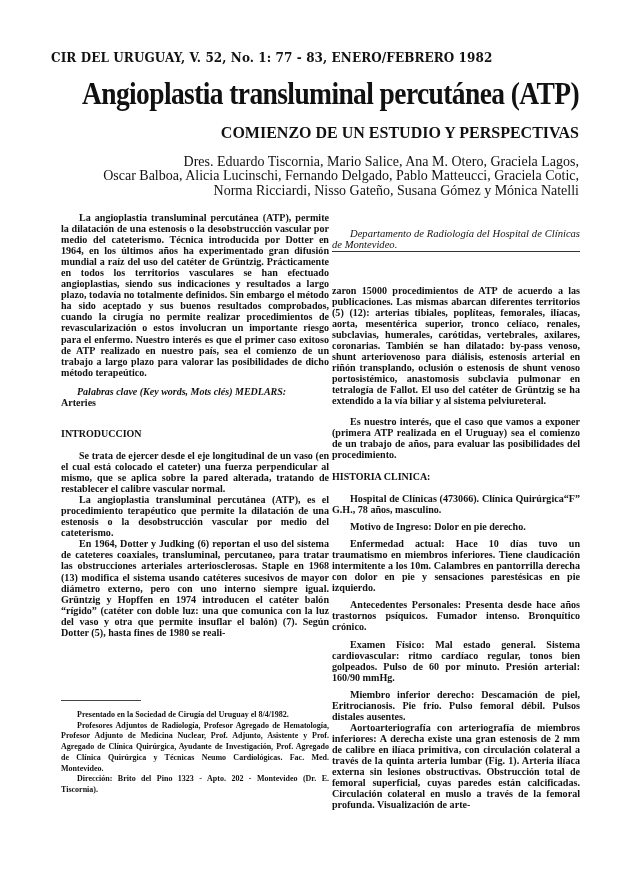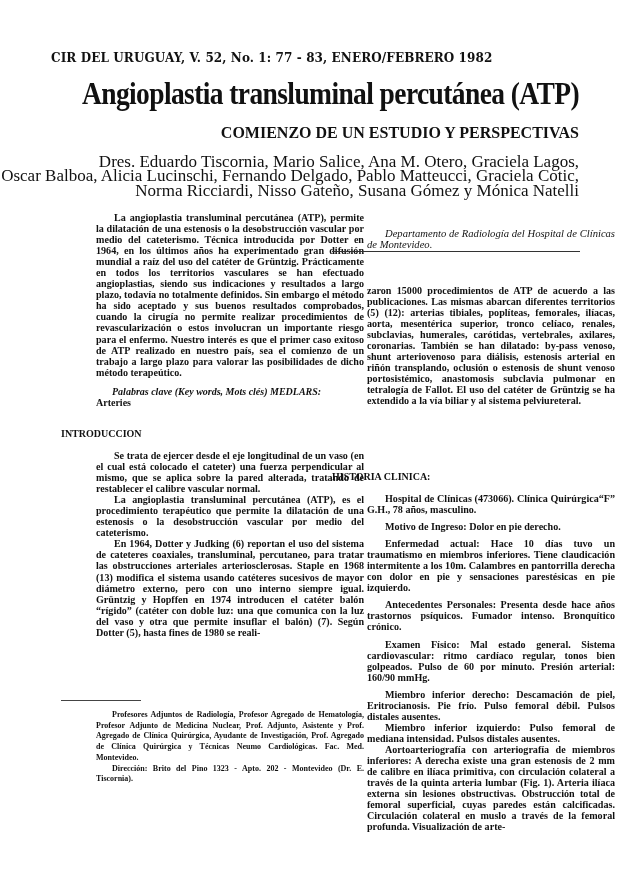--- a/index.html
+++ b/index.html
@@ -1,21 +1,21 @@
 <!DOCTYPE html>
 <html><head>
 <meta charset="utf-8">
 <style>
   html,body{margin:0;padding:0;background:#fff;}
   body{width:634px;height:888px;position:relative;overflow:hidden;font-family:"DejaVu Serif","Liberation Serif",serif;color:#111;}
   .journal{position:absolute;left:51px;top:51px;font-size:12px;font-weight:bold;letter-spacing:0.1px;white-space:nowrap;}
   .title{position:absolute;right:55px;top:76px;font-family:"Liberation Serif",serif;font-weight:bold;font-size:27.5px;letter-spacing:-0.6px;transform:scaleY(1.12);transform-origin:right top;white-space:nowrap;}
   .subtitle{position:absolute;right:55px;top:124px;font-family:"Liberation Serif",serif;font-weight:bold;font-size:16px;white-space:nowrap;}
-  .authors{position:absolute;right:55px;top:155px;font-family:"Liberation Serif",serif;font-size:17px;line-height:14.3px;text-align:right;white-space:nowrap;}
-  .col{position:absolute;font-family:"Liberation Serif",serif;font-weight:bold;font-size:10.1px;line-height:11.05px;text-align:justify;margin-left:35px;}
+  .authors{position:absolute;right:55px;top:155px;font-family:"Liberation Serif",serif;font-size:14px;line-height:14.3px;text-align:right;white-space:nowrap;}
+  .col{position:absolute;font-family:"Liberation Serif",serif;font-weight:bold;font-size:10.1px;line-height:11.05px;text-align:justify;}
   .left{left:61px;width:268px;}
   .right{left:332px;width:248px;}
   p{margin:0;}
   .ind{text-indent:18px;}
   .abstract{top:212px;}
   .kw{top:387px;font-size:10px;line-height:10.5px;}
   .kw .it{font-style:italic;}
   .kw-p{text-indent:16px;}
   .h{font-family:"Liberation Serif",serif;font-weight:bold;font-size:10px;}
   .intro-h{position:absolute;left:61px;top:428px;}
@@ -56,36 +56,37 @@
 
 <div class="h intro-h">INTRODUCCION</div>
 <div class="col left intro">
   <p class="ind">Se trata de ejercer desde el eje longitudinal de un vaso (en el cual está colocado el cateter) una fuerza perpendicular al mismo, que se aplica sobre la pared alterada, tratando de restablecer el calibre vascular normal.</p>
   <p class="ind">La angioplastia transluminal percutánea (ATP), es el procedimiento terapéutico que permite la dilatación de una estenosis o la desobstrucción vascular por medio del cateterismo.</p>
   <p class="ind">En 1964, Dotter y Judking (6) reportan el uso del sistema de cateteres coaxiales, transluminal, percutaneo, para tratar las obstrucciones arteriales arteriosclerosas. Staple en 1968 (13) modifica el sistema usando catéteres sucesivos de mayor diámetro externo, pero con uno interno siempre igual. Grüntzig y Hopffen en 1974 introducen el catéter balón “rígido” (catéter con doble luz: una que comunica con la luz del vaso y otra que permite insuflar el balón) (7). Según Dotter (5), hasta fines de 1980 se reali-</p>
 </div>
 
 <div class="fn-rule"></div>
 <div class="col left fn">
+  <p>Presentado en la Sociedad de Cirugía del Uruguay el 8/4/1982.</p>
   <p>Profesores Adjuntos de Radiología, Profesor Agregado de Hematología, Profesor Adjunto de Medicina Nuclear, Prof. Adjunto, Asistente y Prof. Agregado de Clínica Quirúrgica, Ayudante de Investigación, Prof. Agregado de Clínica Quirúrgica y Técnicas Neumo Cardiológicas. Fac. Med. Montevideo.</p>
   <p>Dirección: Brito del Pino 1323 - Apto. 202 - Montevideo (Dr. E. Tiscornia).</p>
 </div>
 
 <div class="col right dept">
   <p class="ind">Departamento de Radiología del Hospital de Clínicas de Montevideo.</p>
 </div>
 <div class="dept-rule"></div>
 
 <div class="col right cont">
   <p>zaron 15000 procedimientos de ATP de acuerdo a las publicaciones. Las mismas abarcan diferentes territorios (5) (12): arterias tibiales, poplíteas, femorales, ilíacas, aorta, mesentérica superior, tronco celíaco, renales, subclavias, humerales, carótidas, vertebrales, axilares, coronarias. También se han dilatado: by-pass venoso, shunt arteriovenoso para diálisis, estenosis arterial en riñón transplando, oclusión o estenosis de shunt venoso portosistémico, anastomosis subclavia pulmonar en tetralogía de Fallot. El uso del catéter de Grüntzig se ha extendido a la vía biliar y al sistema pelviureteral.</p>
+  <p class="ind gap">Es nuestro interés, que el caso que vamos a exponer (primera ATP realizada en el Uruguay) sea el comienzo de un trabajo de años, para evaluar las posibilidades del procedimiento.</p>
 </div>
 
 <div class="h hist-h">HISTORIA CLINICA:</div>
 <div class="col right hist">
   <p class="ind">Hospital de Clínicas (473066). Clínica Quirúrgica“F” G.H., 78 años, masculino.</p>
   <p class="ind">Motivo de Ingreso: Dolor en pie derecho.</p>
   <p class="ind">Enfermedad actual: Hace 10 días tuvo un traumatismo en miembros inferiores. Tiene claudicación intermitente a los 10m. Calambres en pantorrilla derecha con dolor en pie y sensaciones parestésicas en pie izquierdo.</p>
   <p class="ind">Antecedentes Personales: Presenta desde hace años trastornos psíquicos. Fumador intenso. Bronquítico crónico.</p>
   <p class="ind">Examen Físico: Mal estado general. Sistema cardiovascular: ritmo cardíaco regular, tonos bien golpeados. Pulso de 60 por minuto. Presión arterial: 160/90 mmHg.</p>
   <p class="ind tight">Miembro inferior derecho: Descamación de piel, Eritrocianosis. Pie frío. Pulso femoral débil. Pulsos distales ausentes.</p>
-  <p class="ind tight">Miembro inferior izquierdo: Pulso femoral de mediana intensidad. Pulsos distales ausentes.</p>
   <p class="ind tight">Aortoarteriografía con arteriografía de miembros inferiores: A derecha existe una gran estenosis de 2 mm de calibre en ilíaca primitiva, con circulación colateral a través de la quinta arteria lumbar (Fig. 1). Arteria ilíaca externa sin lesiones obstructivas. Obstrucción total de femoral superficial, cuyas paredes están calcificadas. Circulación colateral en muslo a través de la femoral profunda. Visualización de arte-</p>
 </div>
 
 </body></html>

